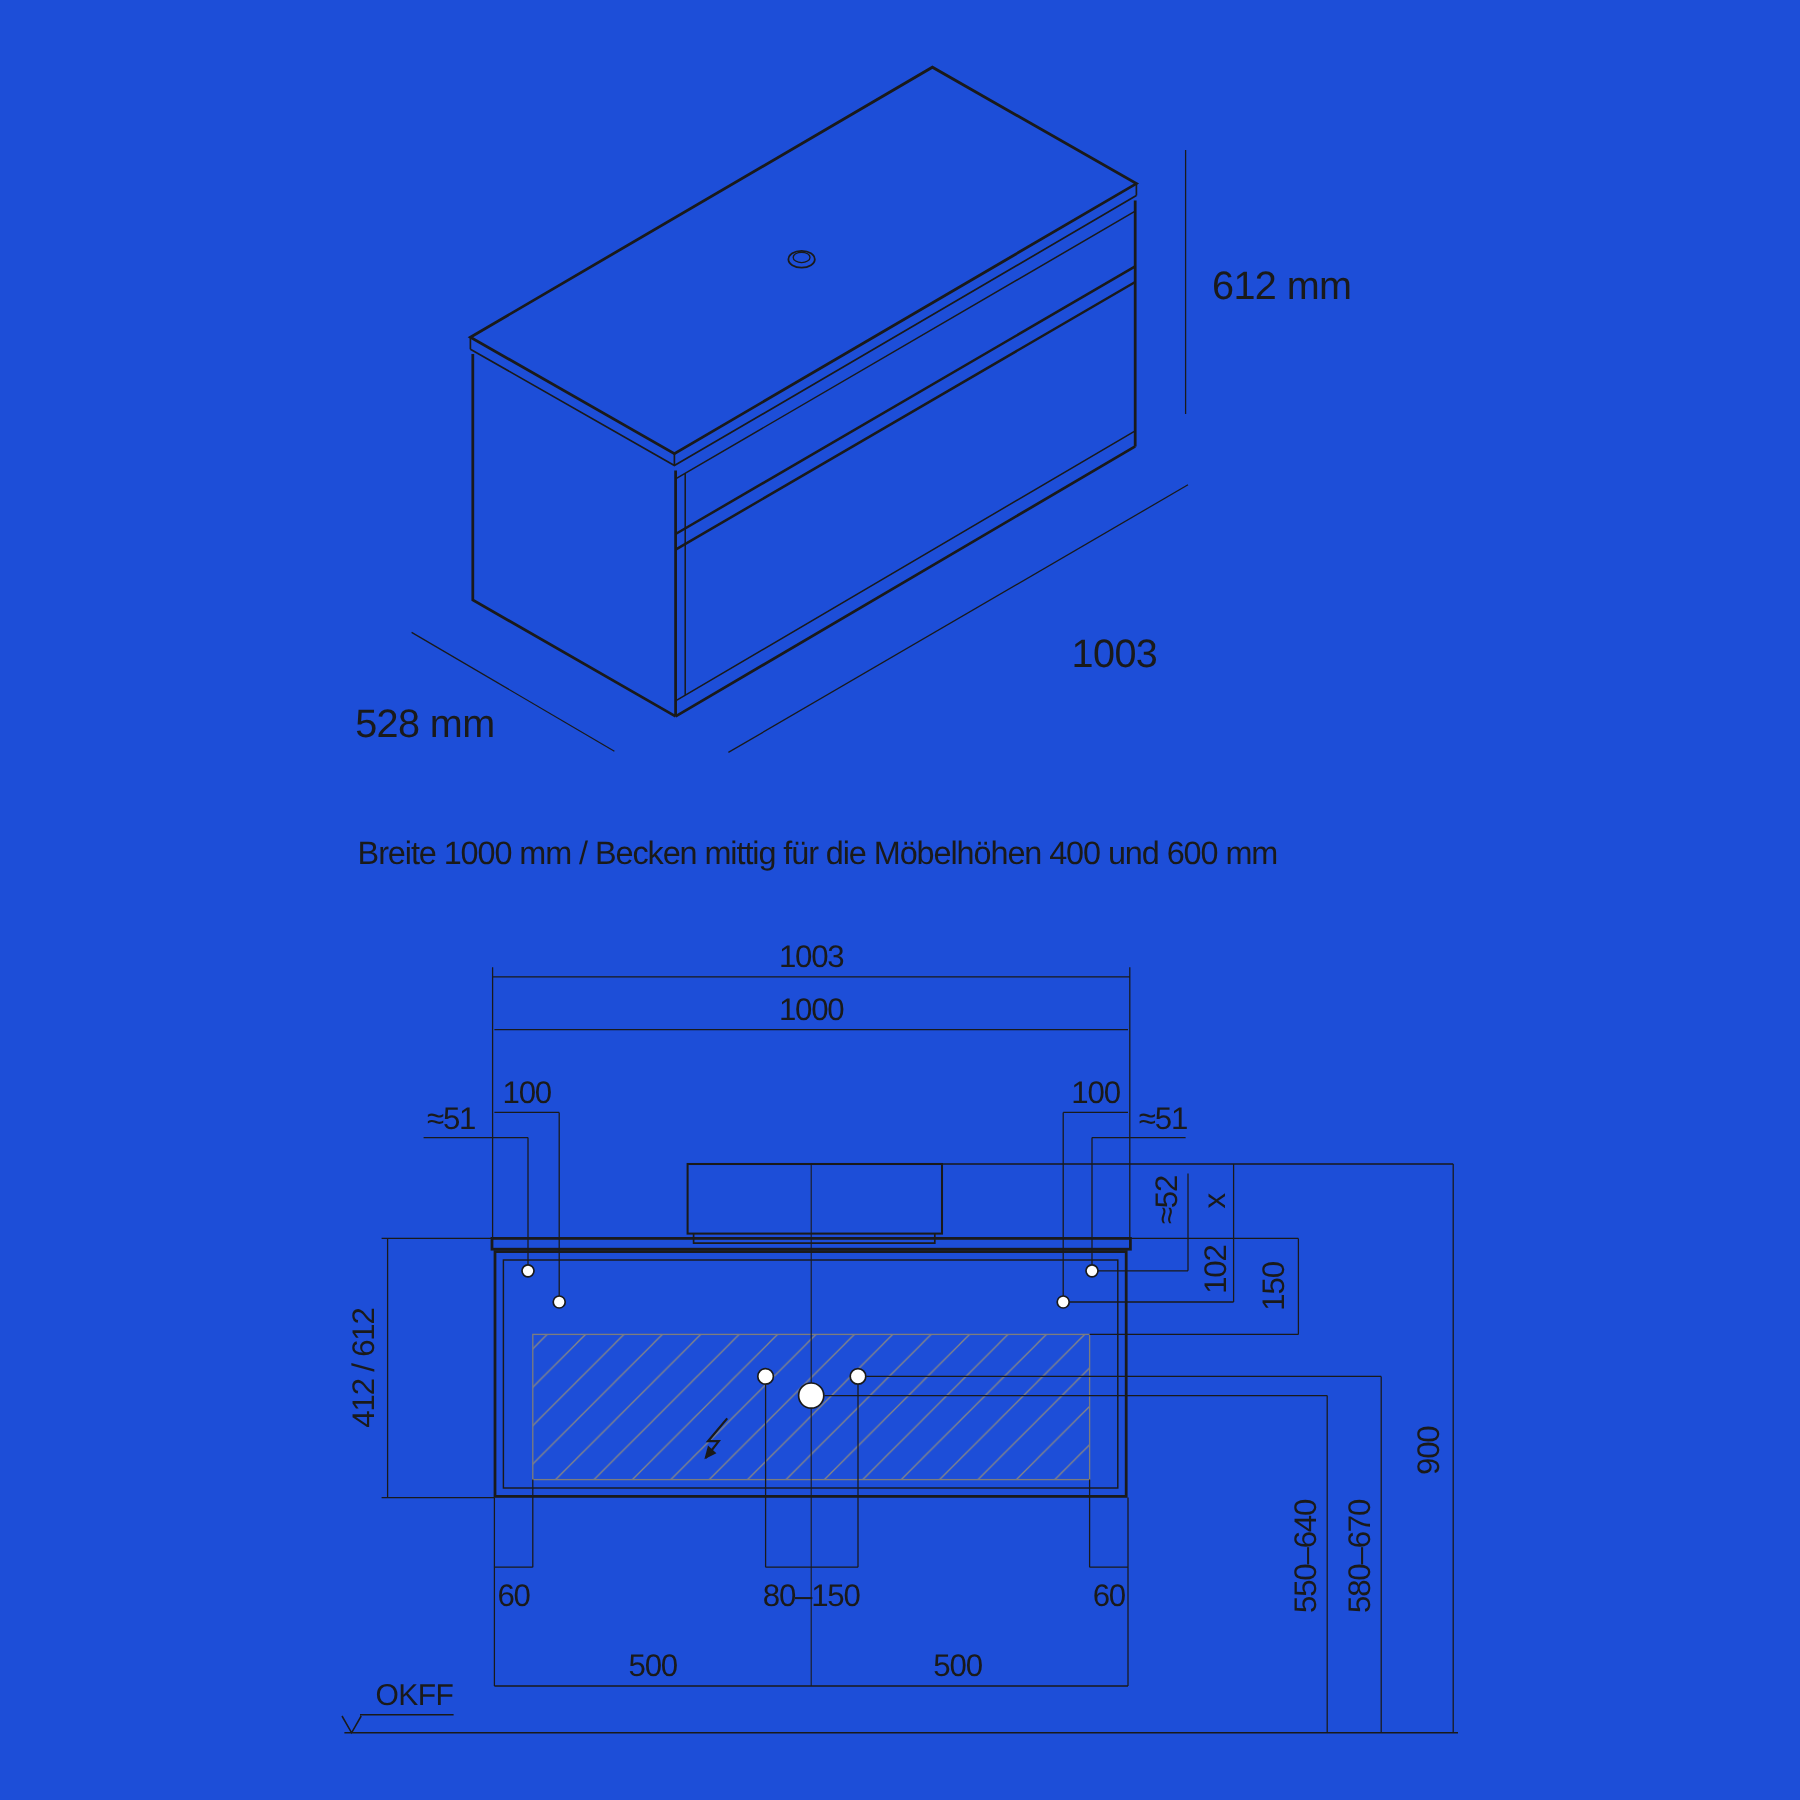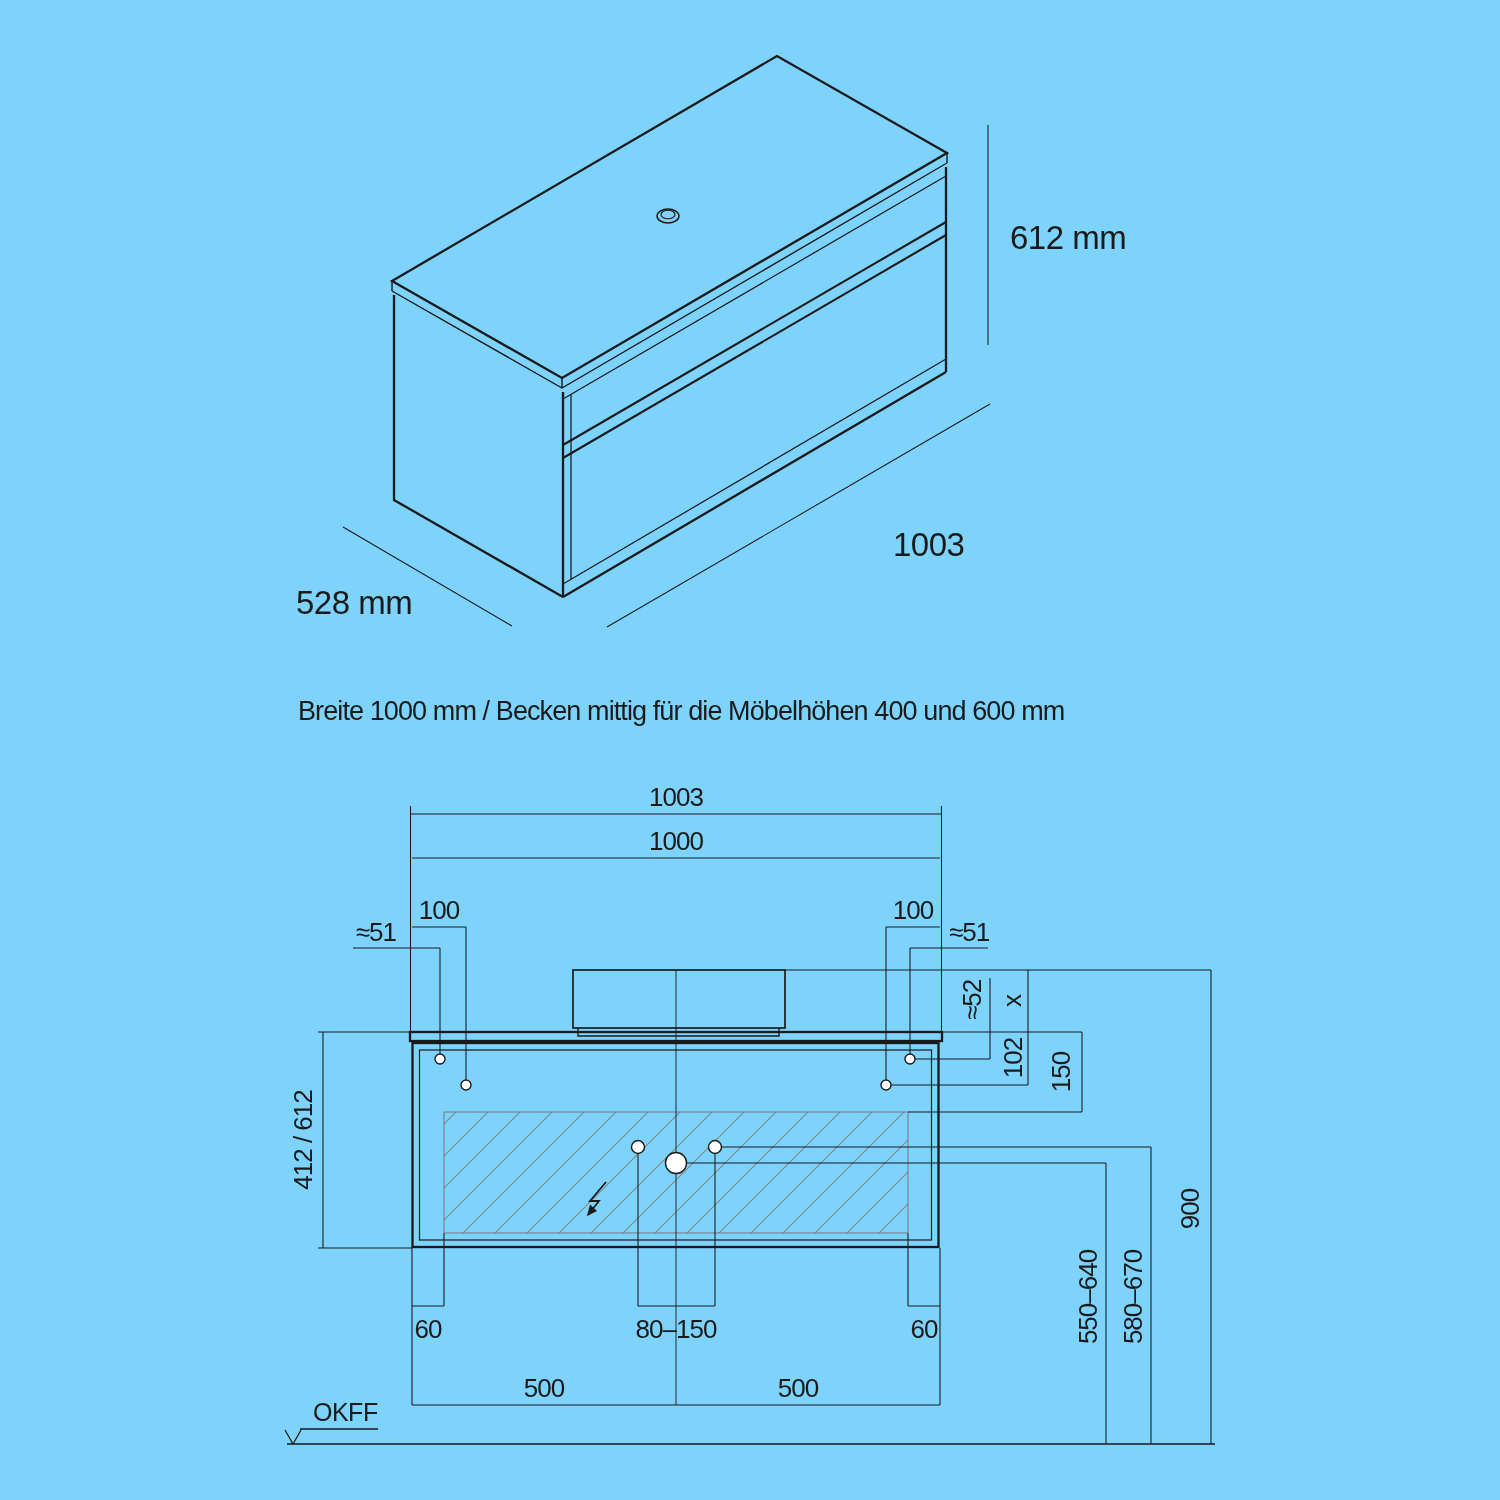--- a/index.html
+++ b/index.html
@@ -1,16 +1,16 @@
 <!DOCTYPE html>
 <html><head>
 <meta charset="utf-8">
 <style>
   html,body{margin:0;padding:0;background:#ffffff;}
-  #stage{position:relative;width:1500px;height:1500px;background:#7dd3fc;overflow:hidden;}
+  #stage{position:relative;width:1500px;height:1500px;background:#1d4ed8;overflow:hidden;}
   svg{position:absolute;left:0;top:0;font-family:"Liberation Sans",sans-serif;}
   svg text{fill:#1a1a1a;}
   .dim-text{font-size:26px;letter-spacing:-1px;}
   .iso-text{font-size:33px;letter-spacing:-0.5px;}
   .caption-text{font-size:27px;letter-spacing:-0.9px;}
   .okff-text{font-size:25px;letter-spacing:-0.5px;}
   .ln{stroke:#1a1a1a;fill:none;}
   .w-thin{stroke-width:1.05;}
   .w-med{stroke-width:1.4;}
   .w-med2{stroke-width:1.7;}

